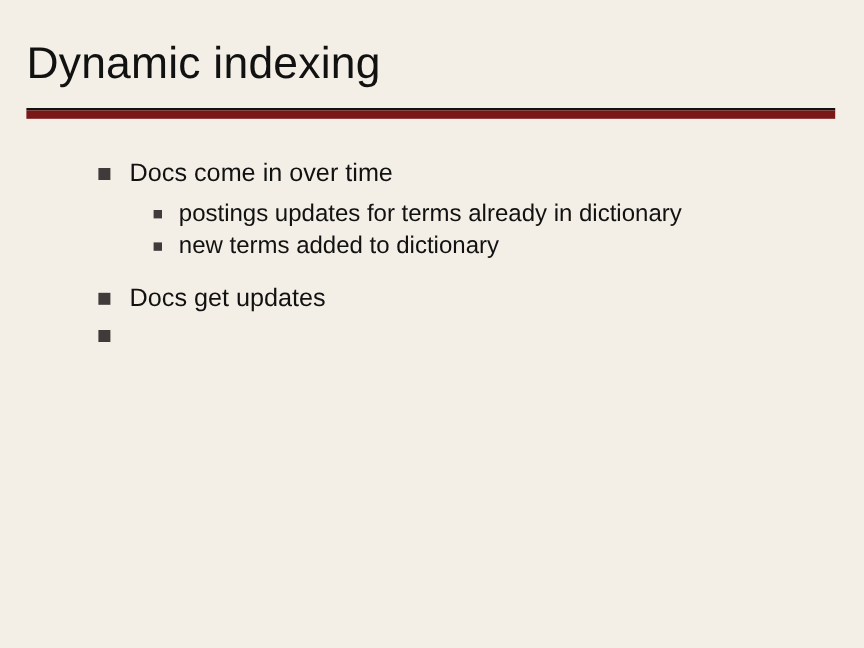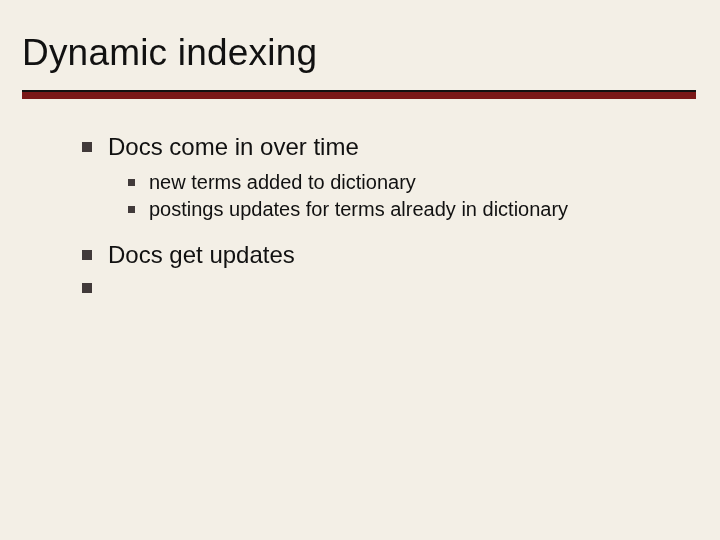--- a/index.html
+++ b/index.html
@@ -54,21 +54,21 @@
       background: #413a3a;
       flex: 0 0 auto;
     }
     .sq-bullet-l2 {
       width: 7px;
       height: 7px;
       background: #413a3a;
       flex: 0 0 auto;
     }
     .l1-text {
-      font-size: 24px;
+      font-size: 21px;
     }
     .l2-text {
       font-size: 20px;
     }
     .gap-after-sub { height: 12px; }
     .empty-level1 {
       display: flex;
       align-items: center;
       gap: 16px;
       margin-top: 14px;
@@ -85,26 +85,26 @@
 
 <div class="content">
 
   <div class="bullet-row level1">
     <span class="sq-bullet-l1"></span>
     <span class="l1-text">Docs come in over time</span>
   </div>
 
   <div class="bullet-row level2">
     <span class="sq-bullet-l2"></span>
-    <span class="l2-text">new terms added to dictionary</span>
+    <span class="l2-text">postings updates for terms already in dictionary</span>
   </div>
 
   <div class="bullet-row level2">
     <span class="sq-bullet-l2"></span>
-    <span class="l2-text">postings updates for terms already in dictionary</span>
+    <span class="l2-text">new terms added to dictionary</span>
   </div>
 
   <div class="gap-after-sub"></div>
 
   <div class="bullet-row level1">
     <span class="sq-bullet-l1"></span>
     <span class="l1-text">Docs get updates</span>
   </div>
 
   <div class="empty-level1">

